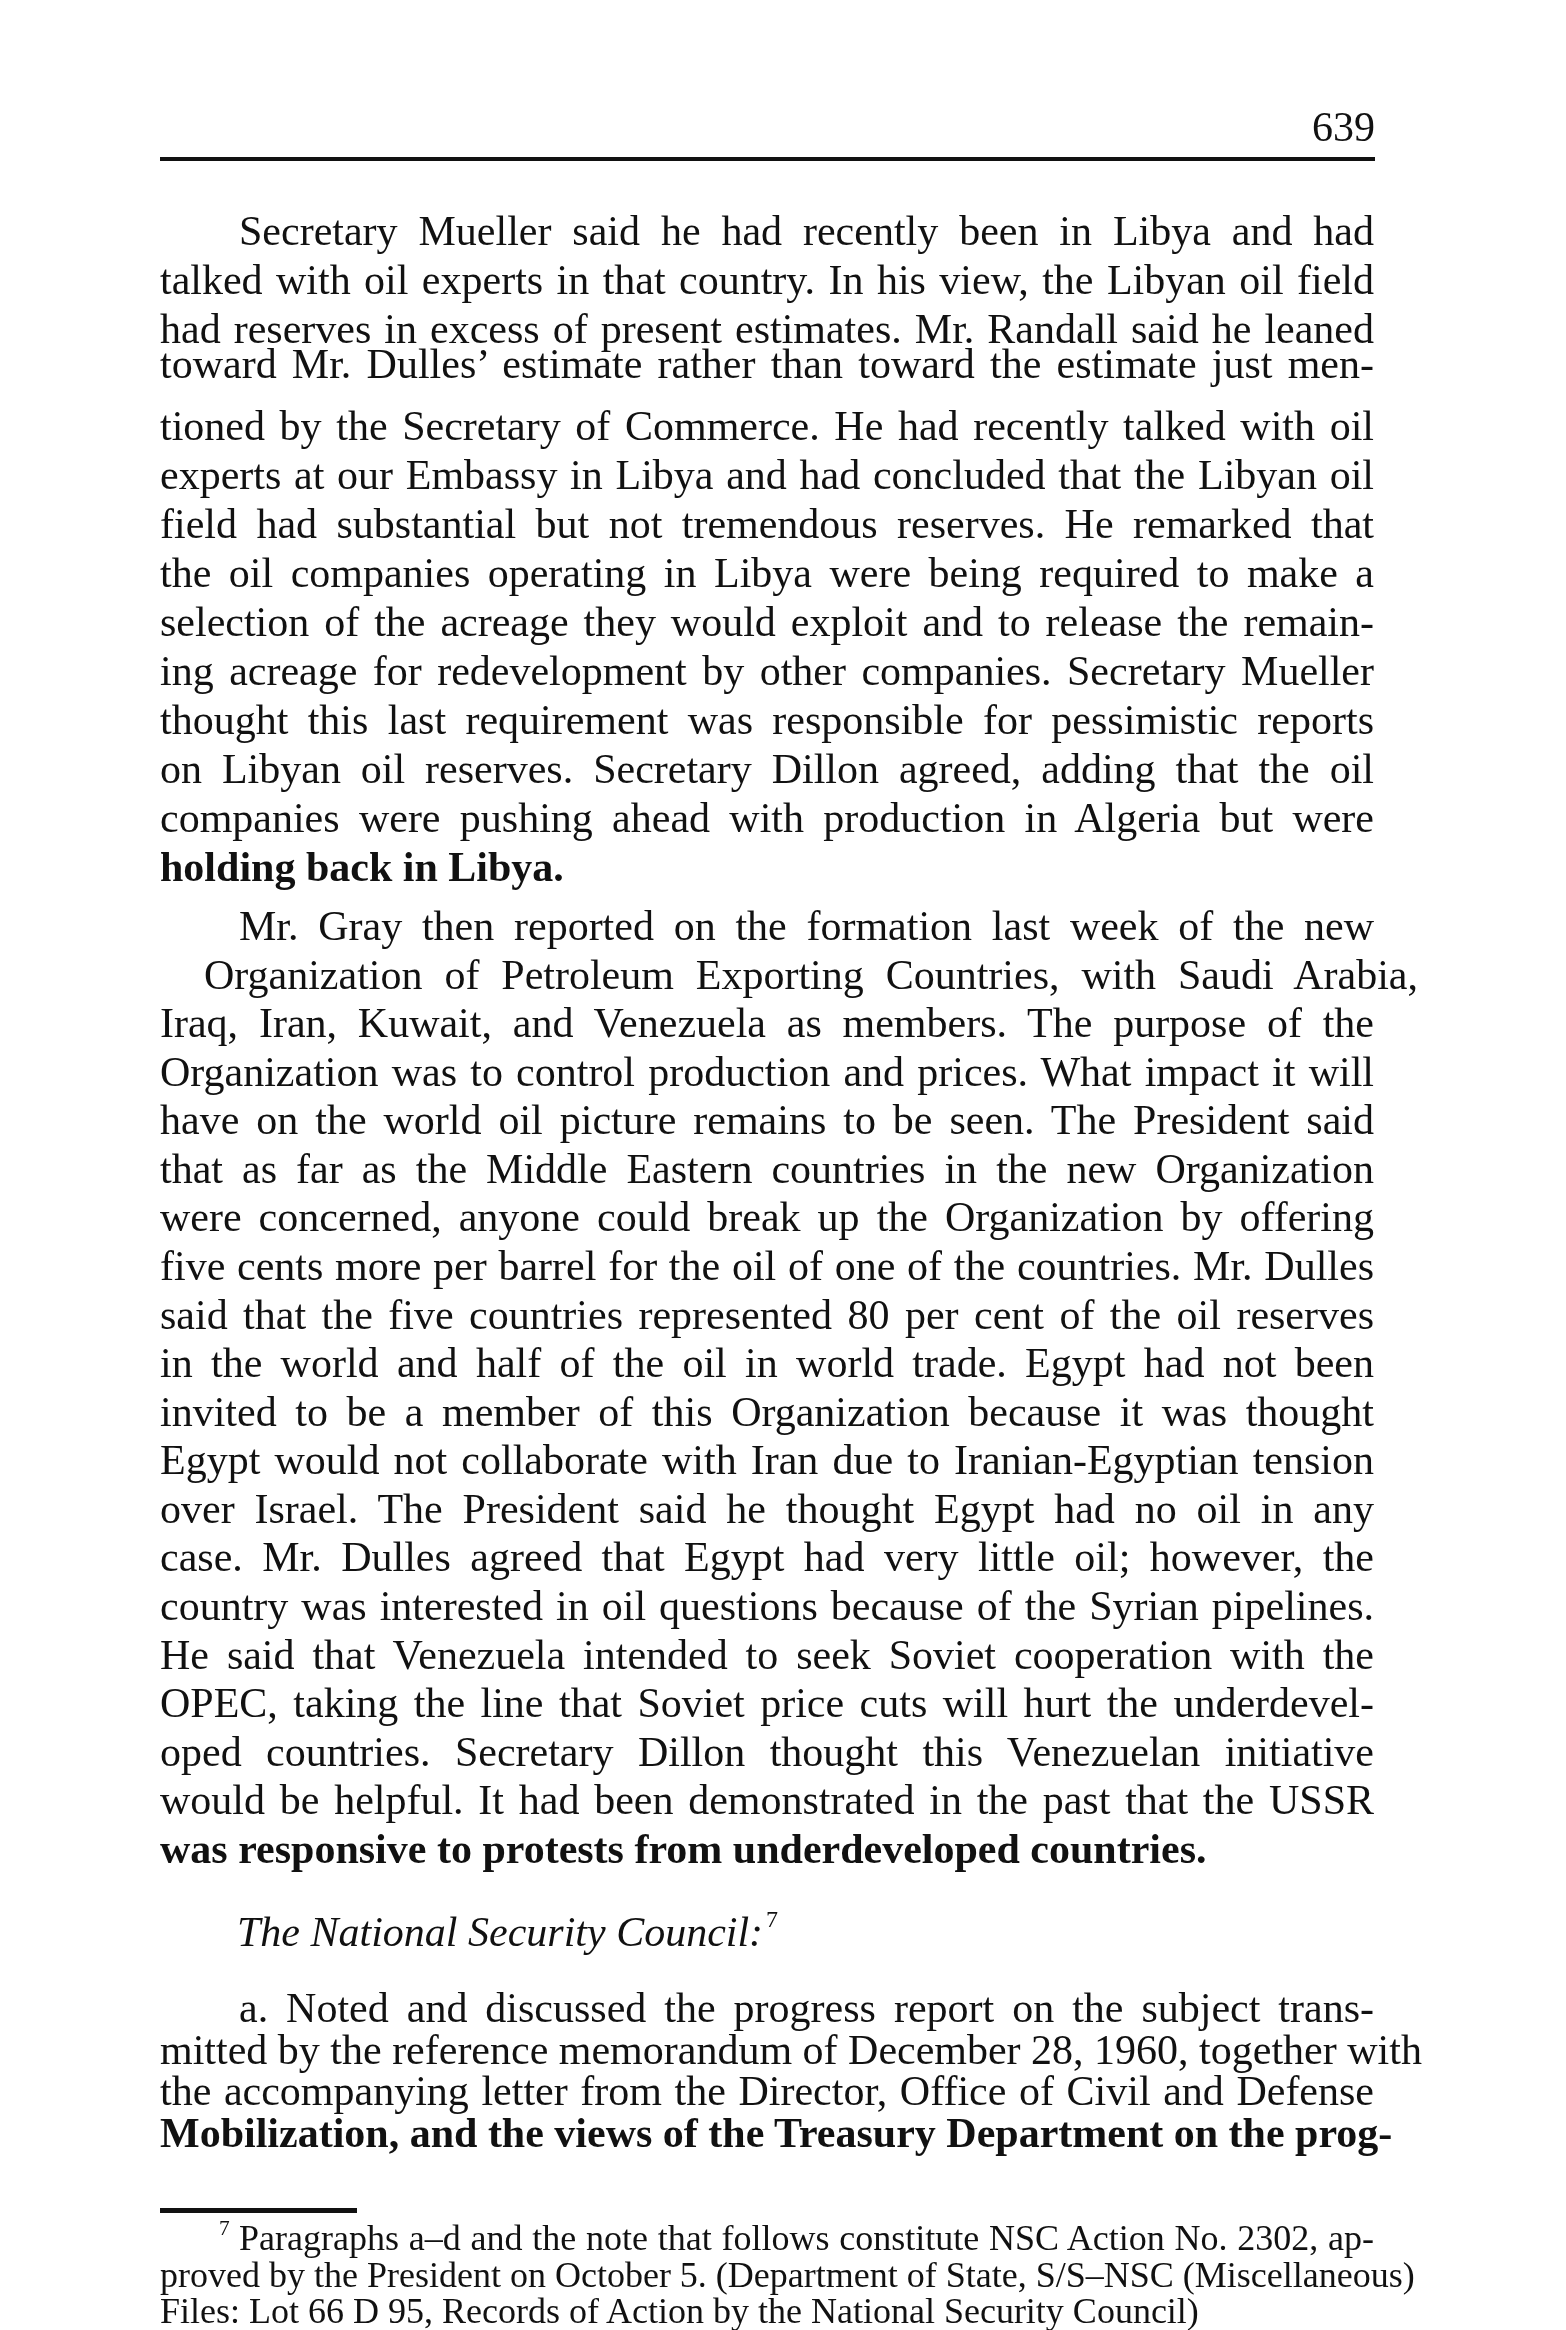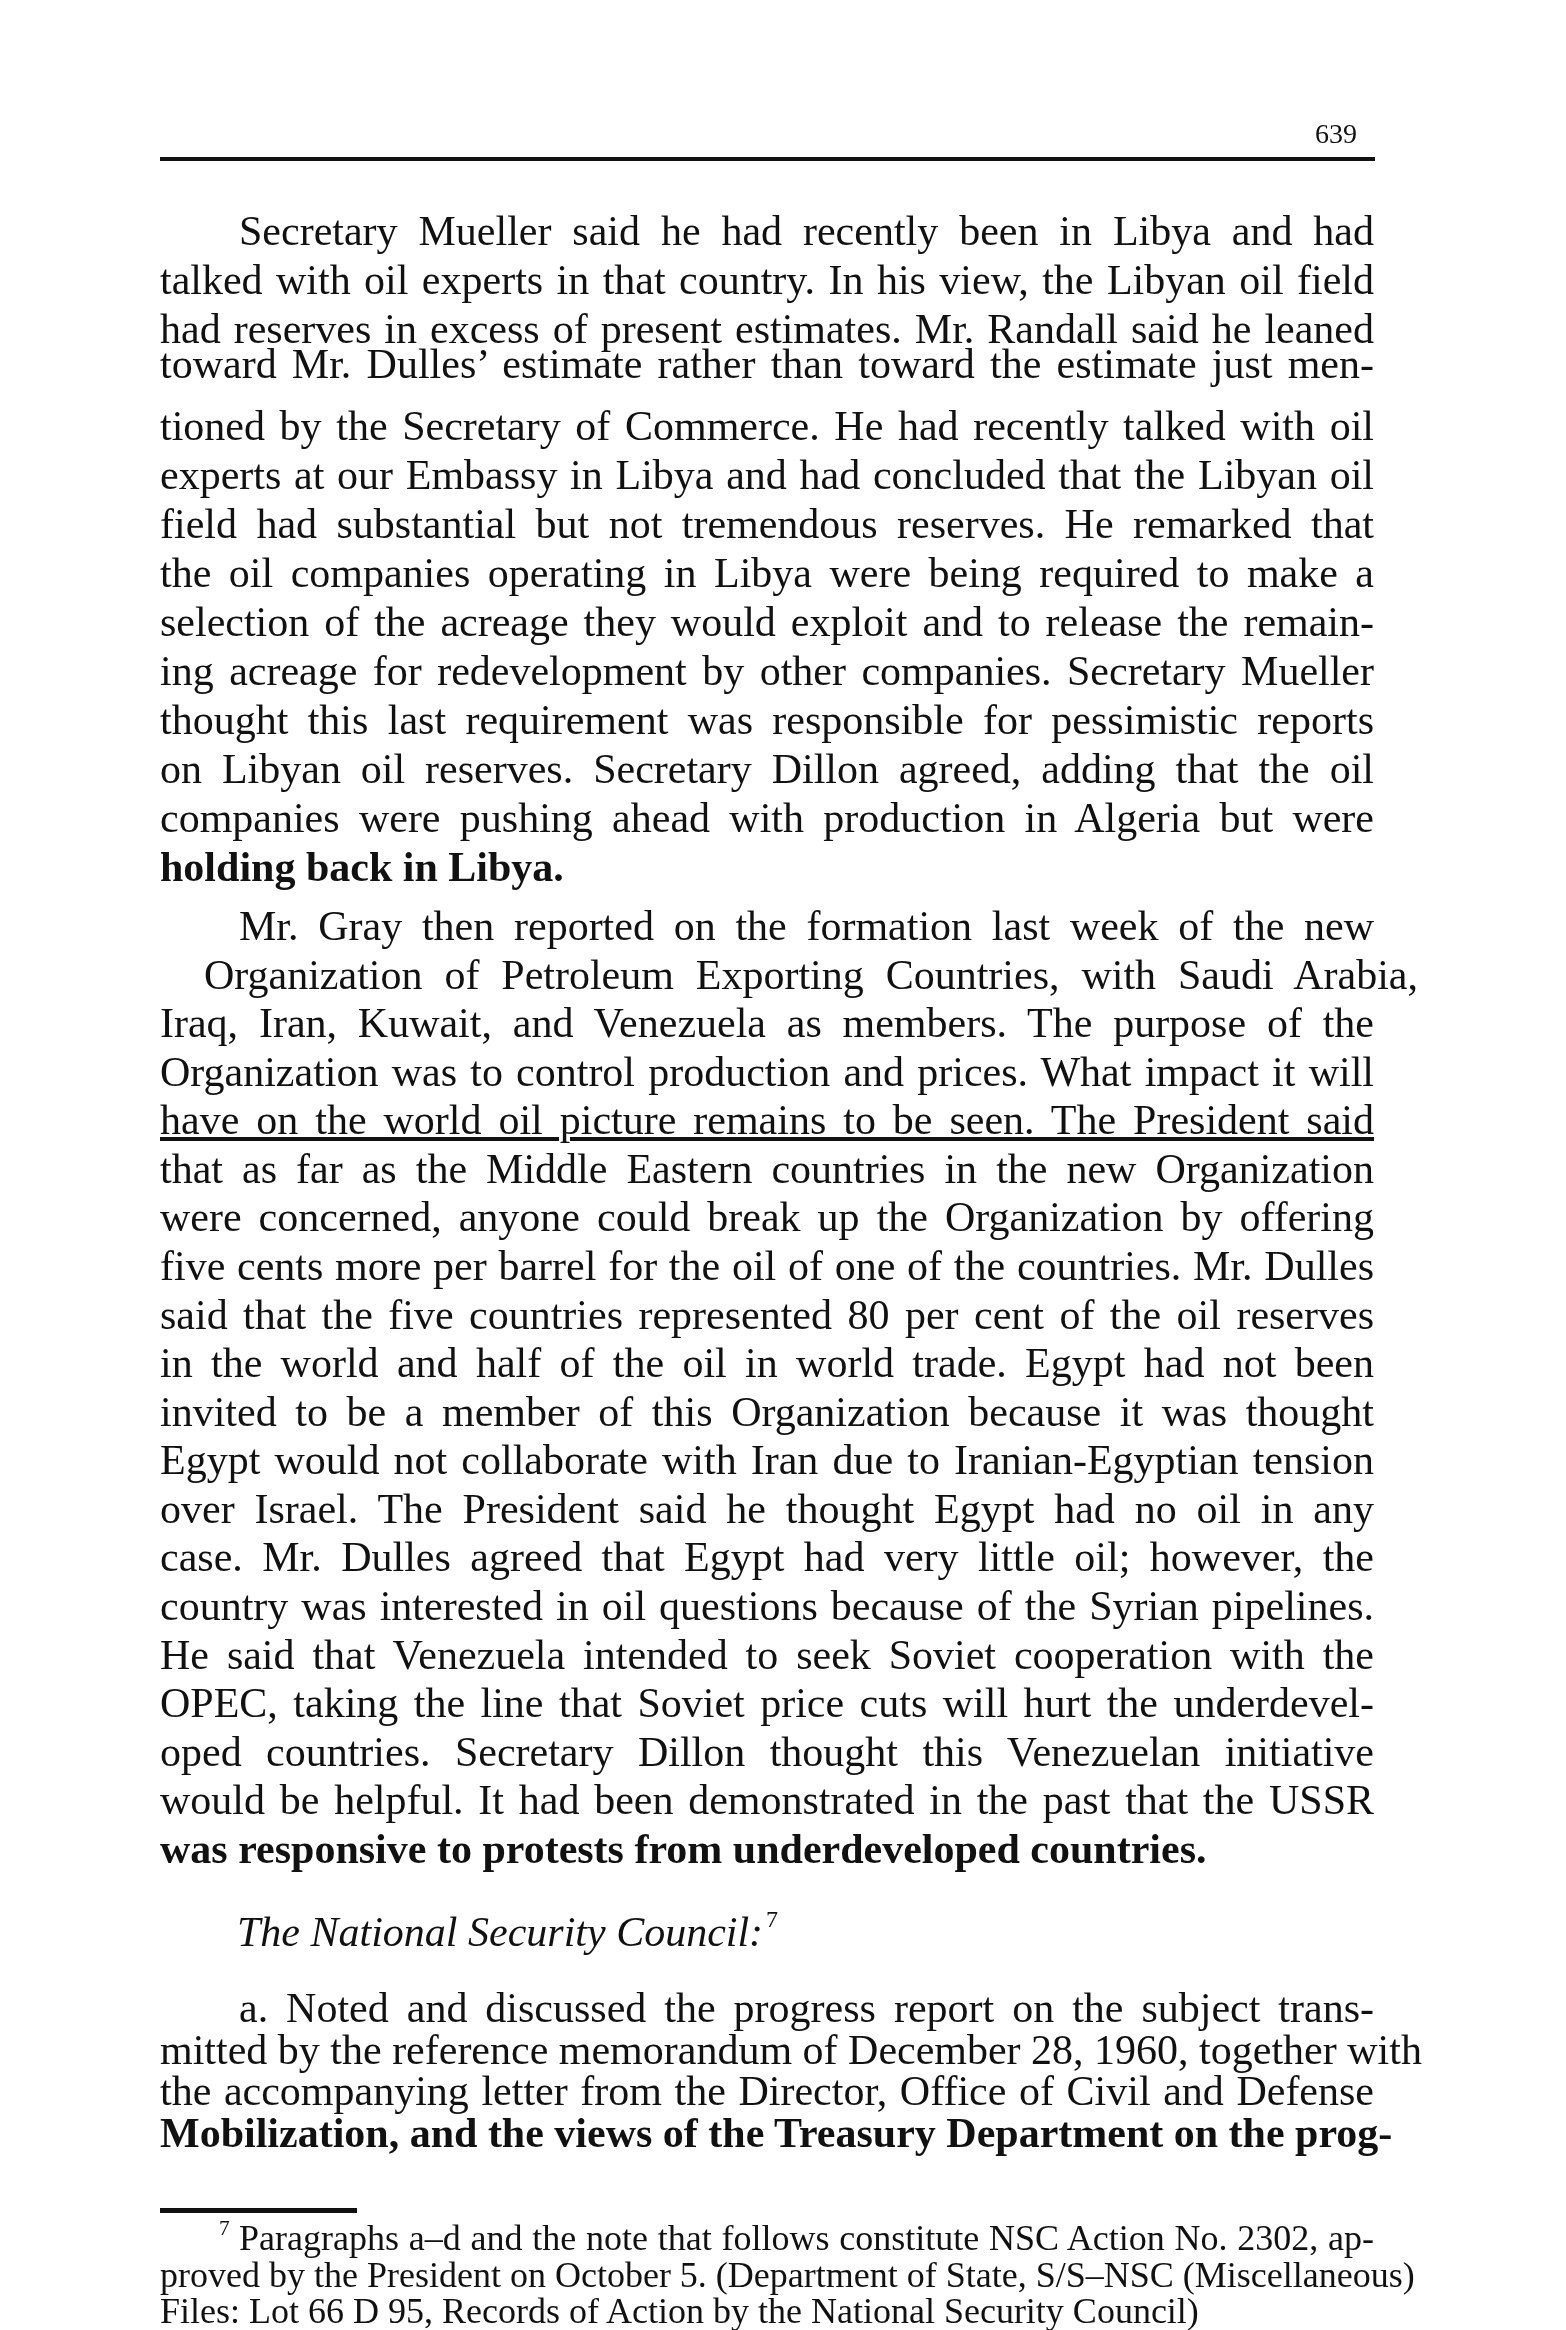--- a/index.html
+++ b/index.html
@@ -3,21 +3,21 @@
 <meta charset="utf-8">
 <style>
   html, body { margin: 0; padding: 0; background: #ffffff; }
   body { width: 1566px; height: 2526px; position: relative; overflow: hidden; color: #111111; }
   .page { position: absolute; left: 0; top: 0; width: 1566px; height: 2526px; background: #ffffff; }
   .serif { font-family: "Liberation Serif", "DejaVu Serif", serif; }
 
   
   .running-header { position: absolute; left: 160px; width: 1215px; top: 103px; height: 51px; }
   .running-header .title { position: absolute; left: 237px; bottom: 6.5px; font-size: 42px; line-height: 1; white-space: nowrap; }
-  .running-header .folio { position: absolute; right: 18px; bottom: 6.5px; font-size: 28px; line-height: 1; }
+  .running-header .folio { position: absolute; right: 0; bottom: 6.5px; font-size: 42px; line-height: 1; }
   .header-rule { position: absolute; left: 160px; width: 1215px; top: 157px; height: 3.7px; background: #111111; }
 
   
   .line { position: absolute; left: 160px; width: 1214px; font-size: 42px; line-height: 1; white-space: nowrap; text-align: justify; text-align-last: justify; }
   .line.indent { left: 239px; width: 1135px; }
   .line.last { text-align-last: left; font-weight: bold; }
 
   .heading-italic { position: absolute; left: 237px; font-size: 42px; line-height: 1; font-style: italic; white-space: nowrap; }
   .heading-italic sup { font-size: 24px; font-style: normal; vertical-align: 18.6px; line-height: 0; margin-left: 2.8px; }
 
@@ -49,21 +49,21 @@
       <div class="line" style="top: 601px;">selection of the acreage they would exploit and to release the remain-</div>
       <div class="line" style="top: 650px;">ing acreage for redevelopment by other companies. Secretary Mueller</div>
       <div class="line" style="top: 699px;">thought this last requirement was responsible for pessimistic reports</div>
       <div class="line" style="top: 748px;">on Libyan oil reserves. Secretary Dillon agreed, adding that the oil</div>
       <div class="line" style="top: 797px;">companies were pushing ahead with production in Algeria but were</div>
       <div class="line last" style="top: 846px;">holding back in Libya.</div>
       <div class="line indent" style="top: 905px;">Mr. Gray then reported on the formation last week of the new</div>
       <div class="line" style="top: 954px; margin-left: 44px;">Organization of Petroleum Exporting Countries, with Saudi Arabia,</div>
       <div class="line" style="top: 1002px;">Iraq, Iran, Kuwait, and Venezuela as members. The purpose of the</div>
       <div class="line" style="top: 1051px;">Organization was to control production and prices. What impact it will</div>
-      <div class="line" style="top: 1099px; text-decoration: underline;">have on the world oil picture remains to be seen. The President said</div>
+      <div class="line" style="top: 1099px;">have on the world oil picture remains to be seen. The President said</div>
       <div class="line" style="top: 1148px;">that as far as the Middle Eastern countries in the new Organization</div>
       <div class="line" style="top: 1196px;">were concerned, anyone could break up the Organization by offering</div>
       <div class="line" style="top: 1245px;">five cents more per barrel for the oil of one of the countries. Mr. Dulles</div>
       <div class="line" style="top: 1294px;">said that the five countries represented 80 per cent of the oil reserves</div>
       <div class="line" style="top: 1342px;">in the world and half of the oil in world trade. Egypt had not been</div>
       <div class="line" style="top: 1391px;">invited to be a member of this Organization because it was thought</div>
       <div class="line" style="top: 1439px;">Egypt would not collaborate with Iran due to Iranian-Egyptian tension</div>
       <div class="line" style="top: 1488px;">over Israel. The President said he thought Egypt had no oil in any</div>
       <div class="line" style="top: 1536px;">case. Mr. Dulles agreed that Egypt had very little oil; however, the</div>
       <div class="line" style="top: 1585px;">country was interested in oil questions because of the Syrian pipelines.</div>

